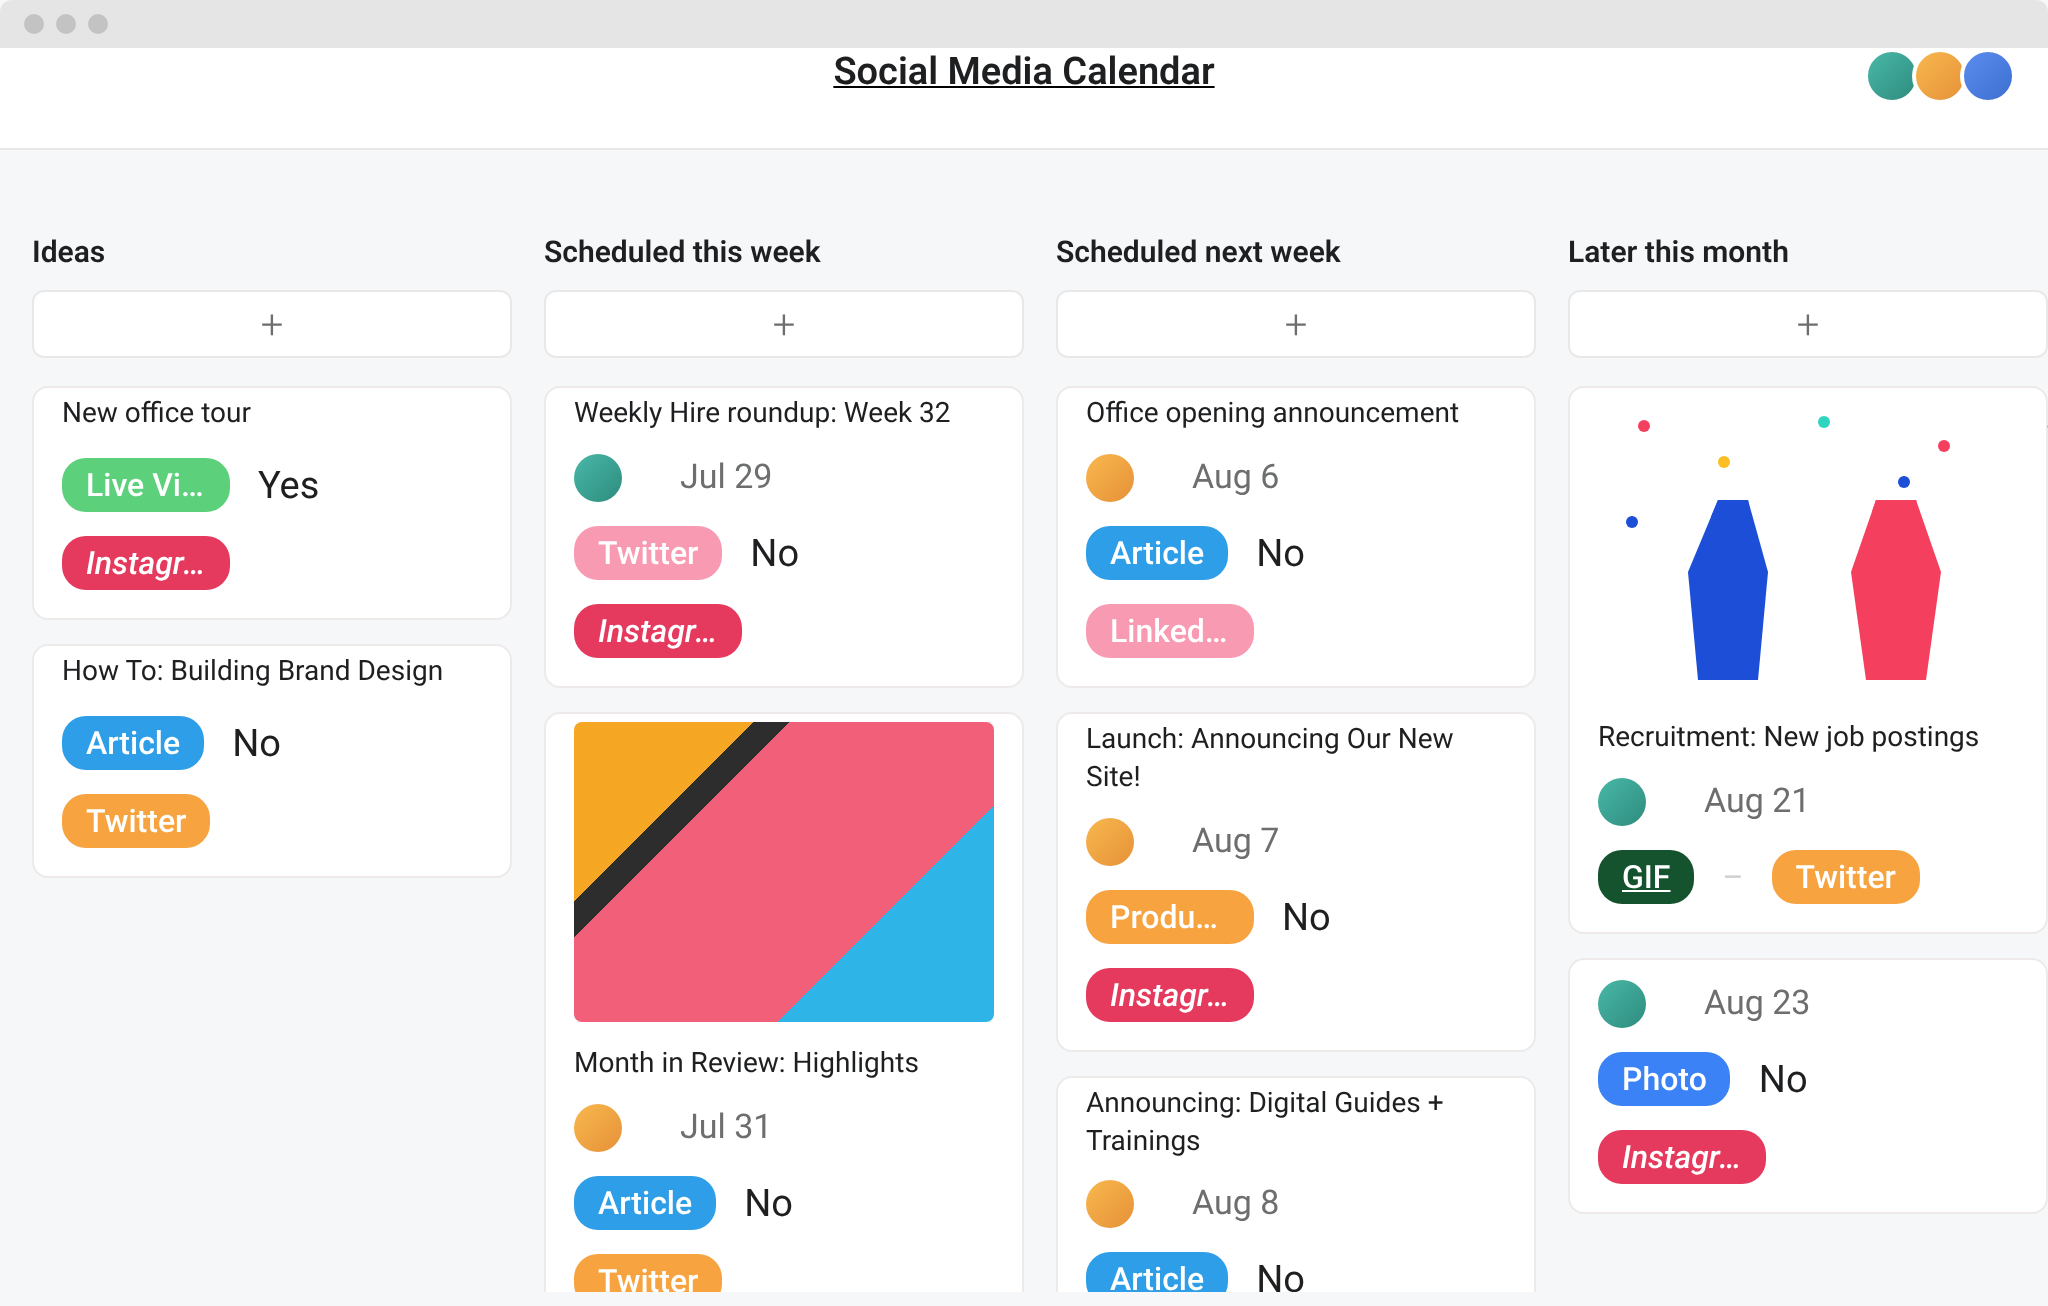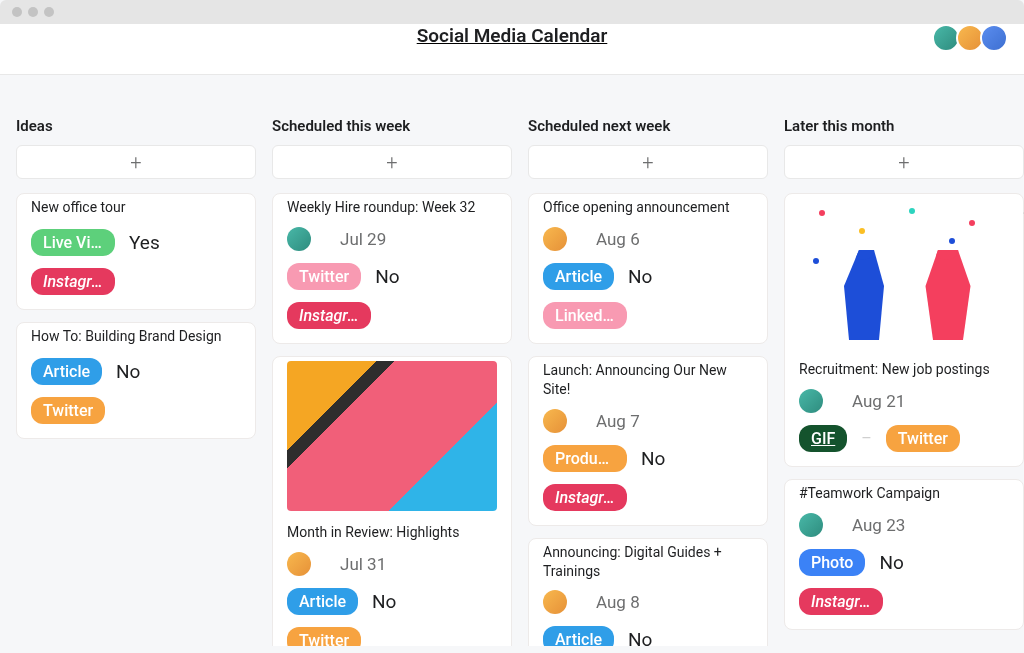--- a/index.html
+++ b/index.html
@@ -272,21 +272,20 @@
         <span class="date-text">Aug 21</span>
       </div>
       <div class="pill-row">
         <span class="pill pill-gray">GIF</span>
         <span class="dash">–</span>
         <span class="pill pill-orange">Twitter</span>
       </div>
     </div>
 
     <div class="card">
-      <div class="card-title">#Teamwork Campaign</div>
       <div class="card-row">
         <span class="assignee av-teal"></span>
         <span class="date-text">Aug 23</span>
       </div>
       <div class="pill-row">
         <span class="pill pill-purple">Photo</span>
         <span class="value-text">No</span>
       </div>
       <div class="pill-row">
         <span class="pill pill-crimson">Instagram</span>

